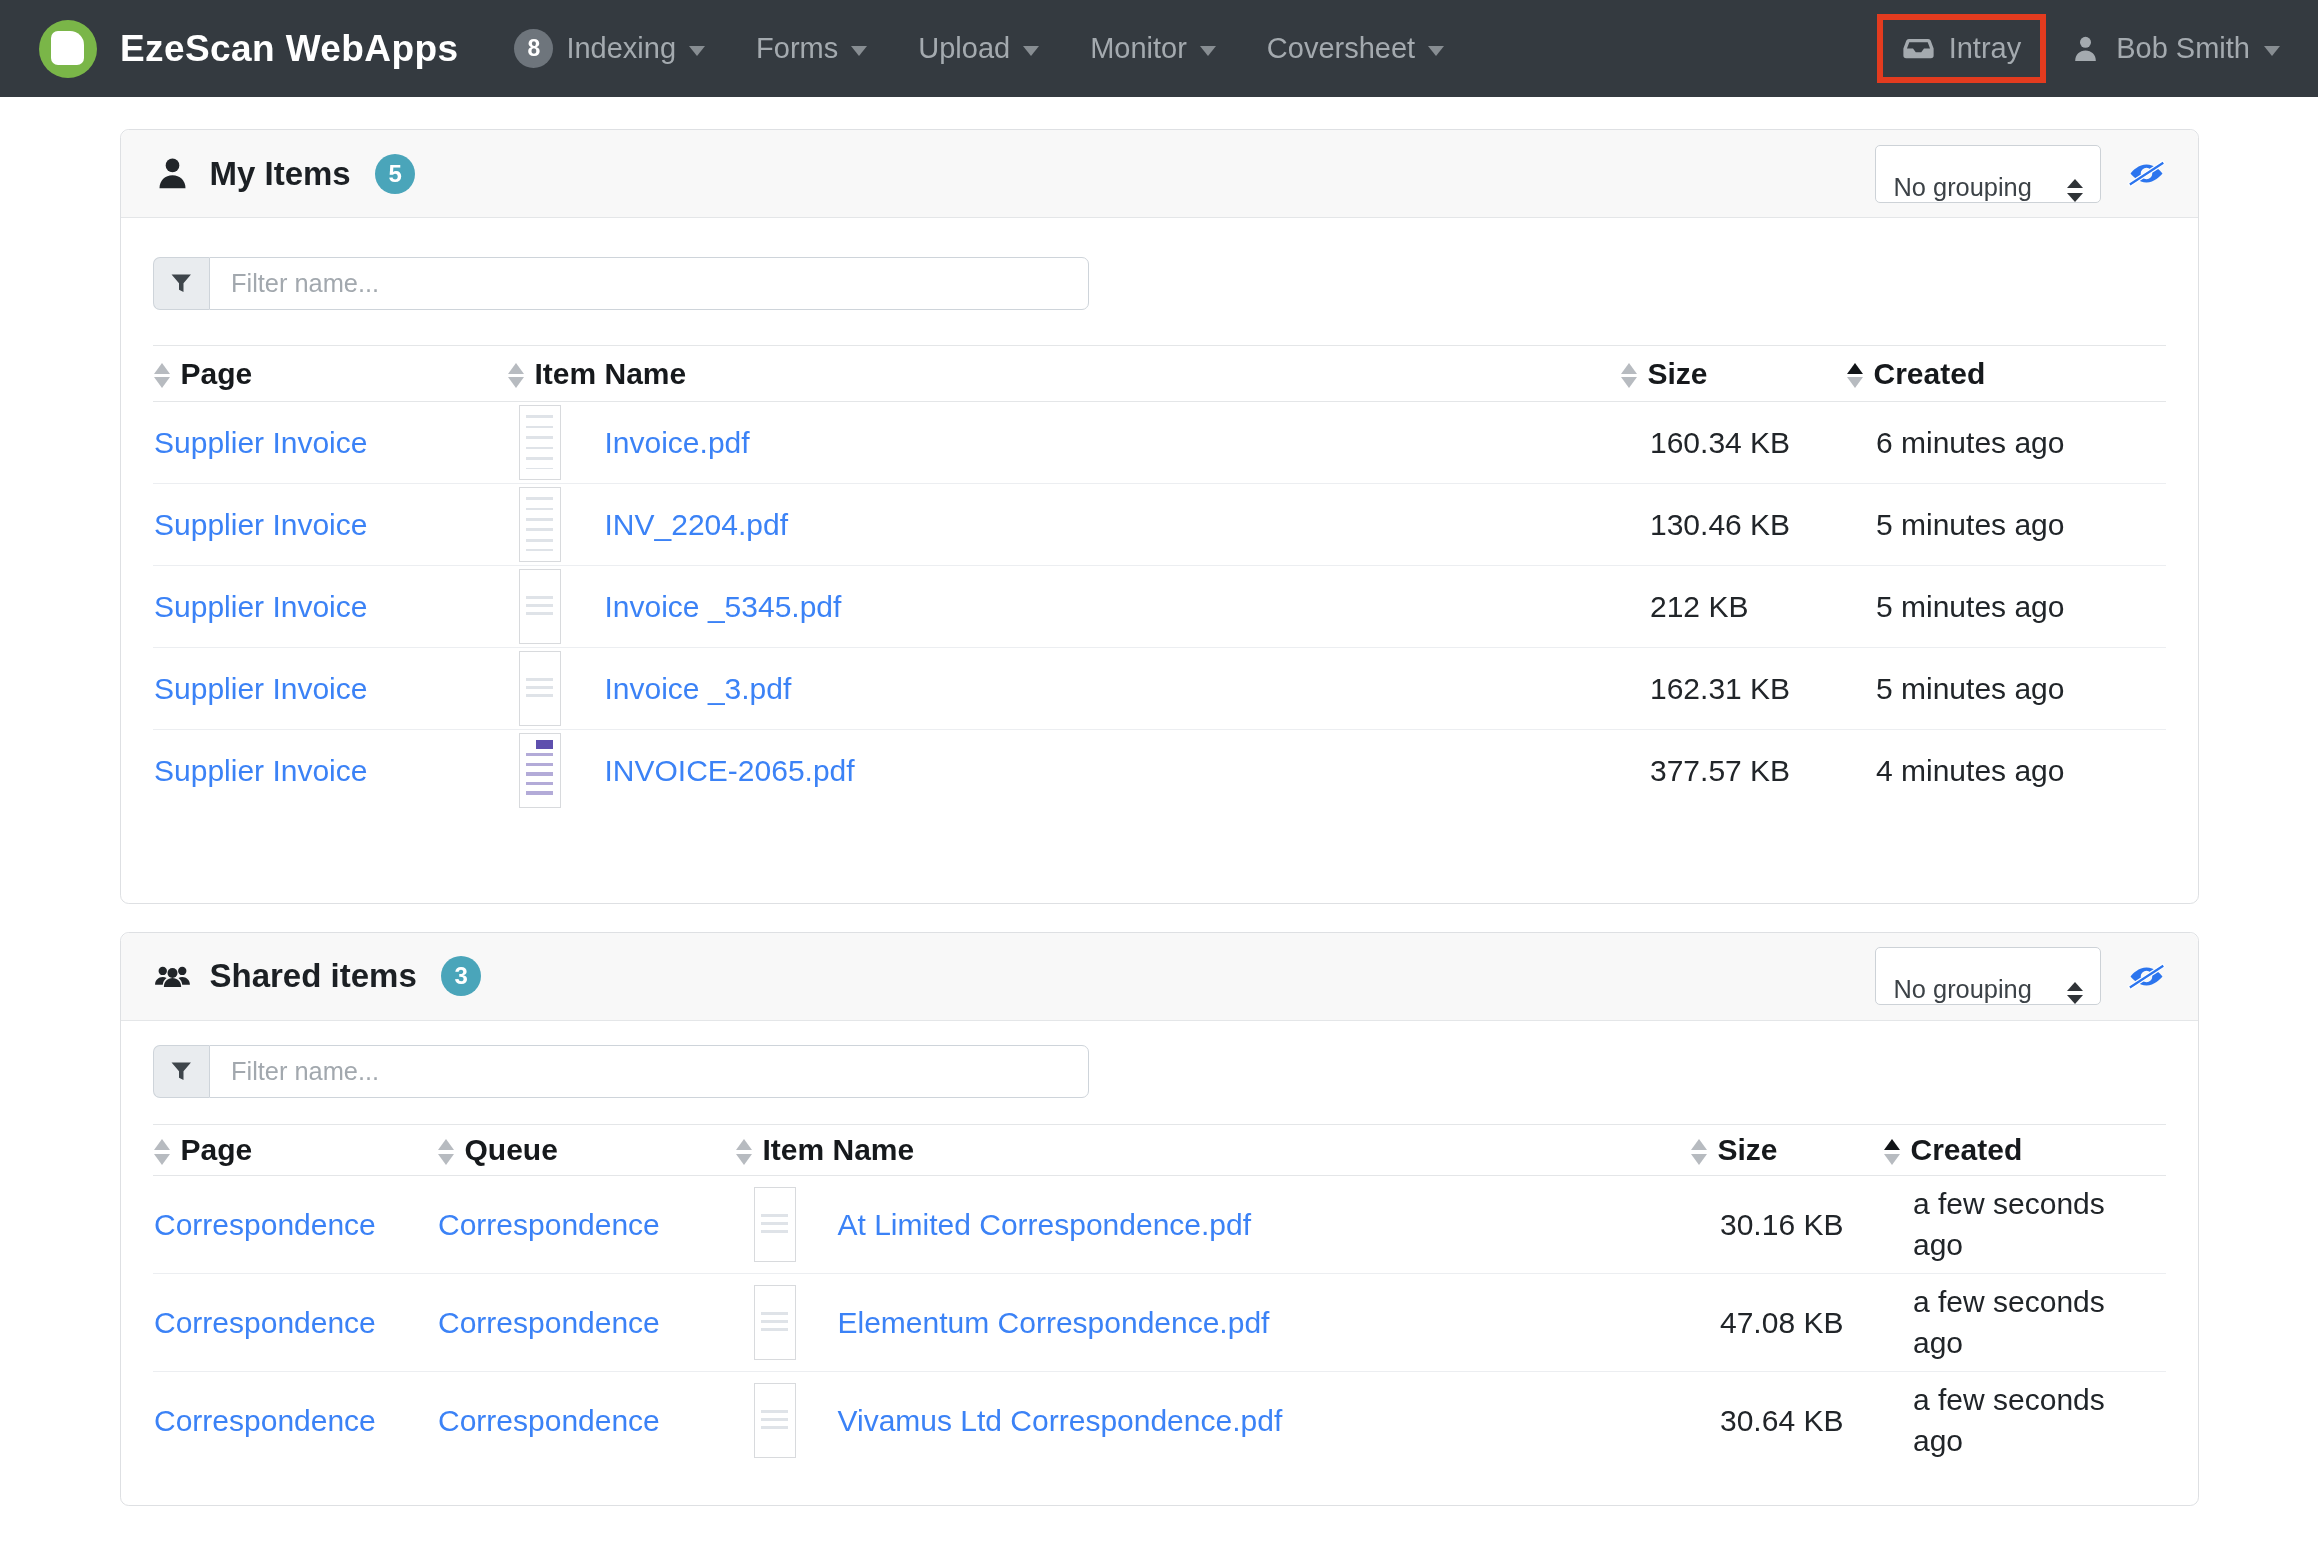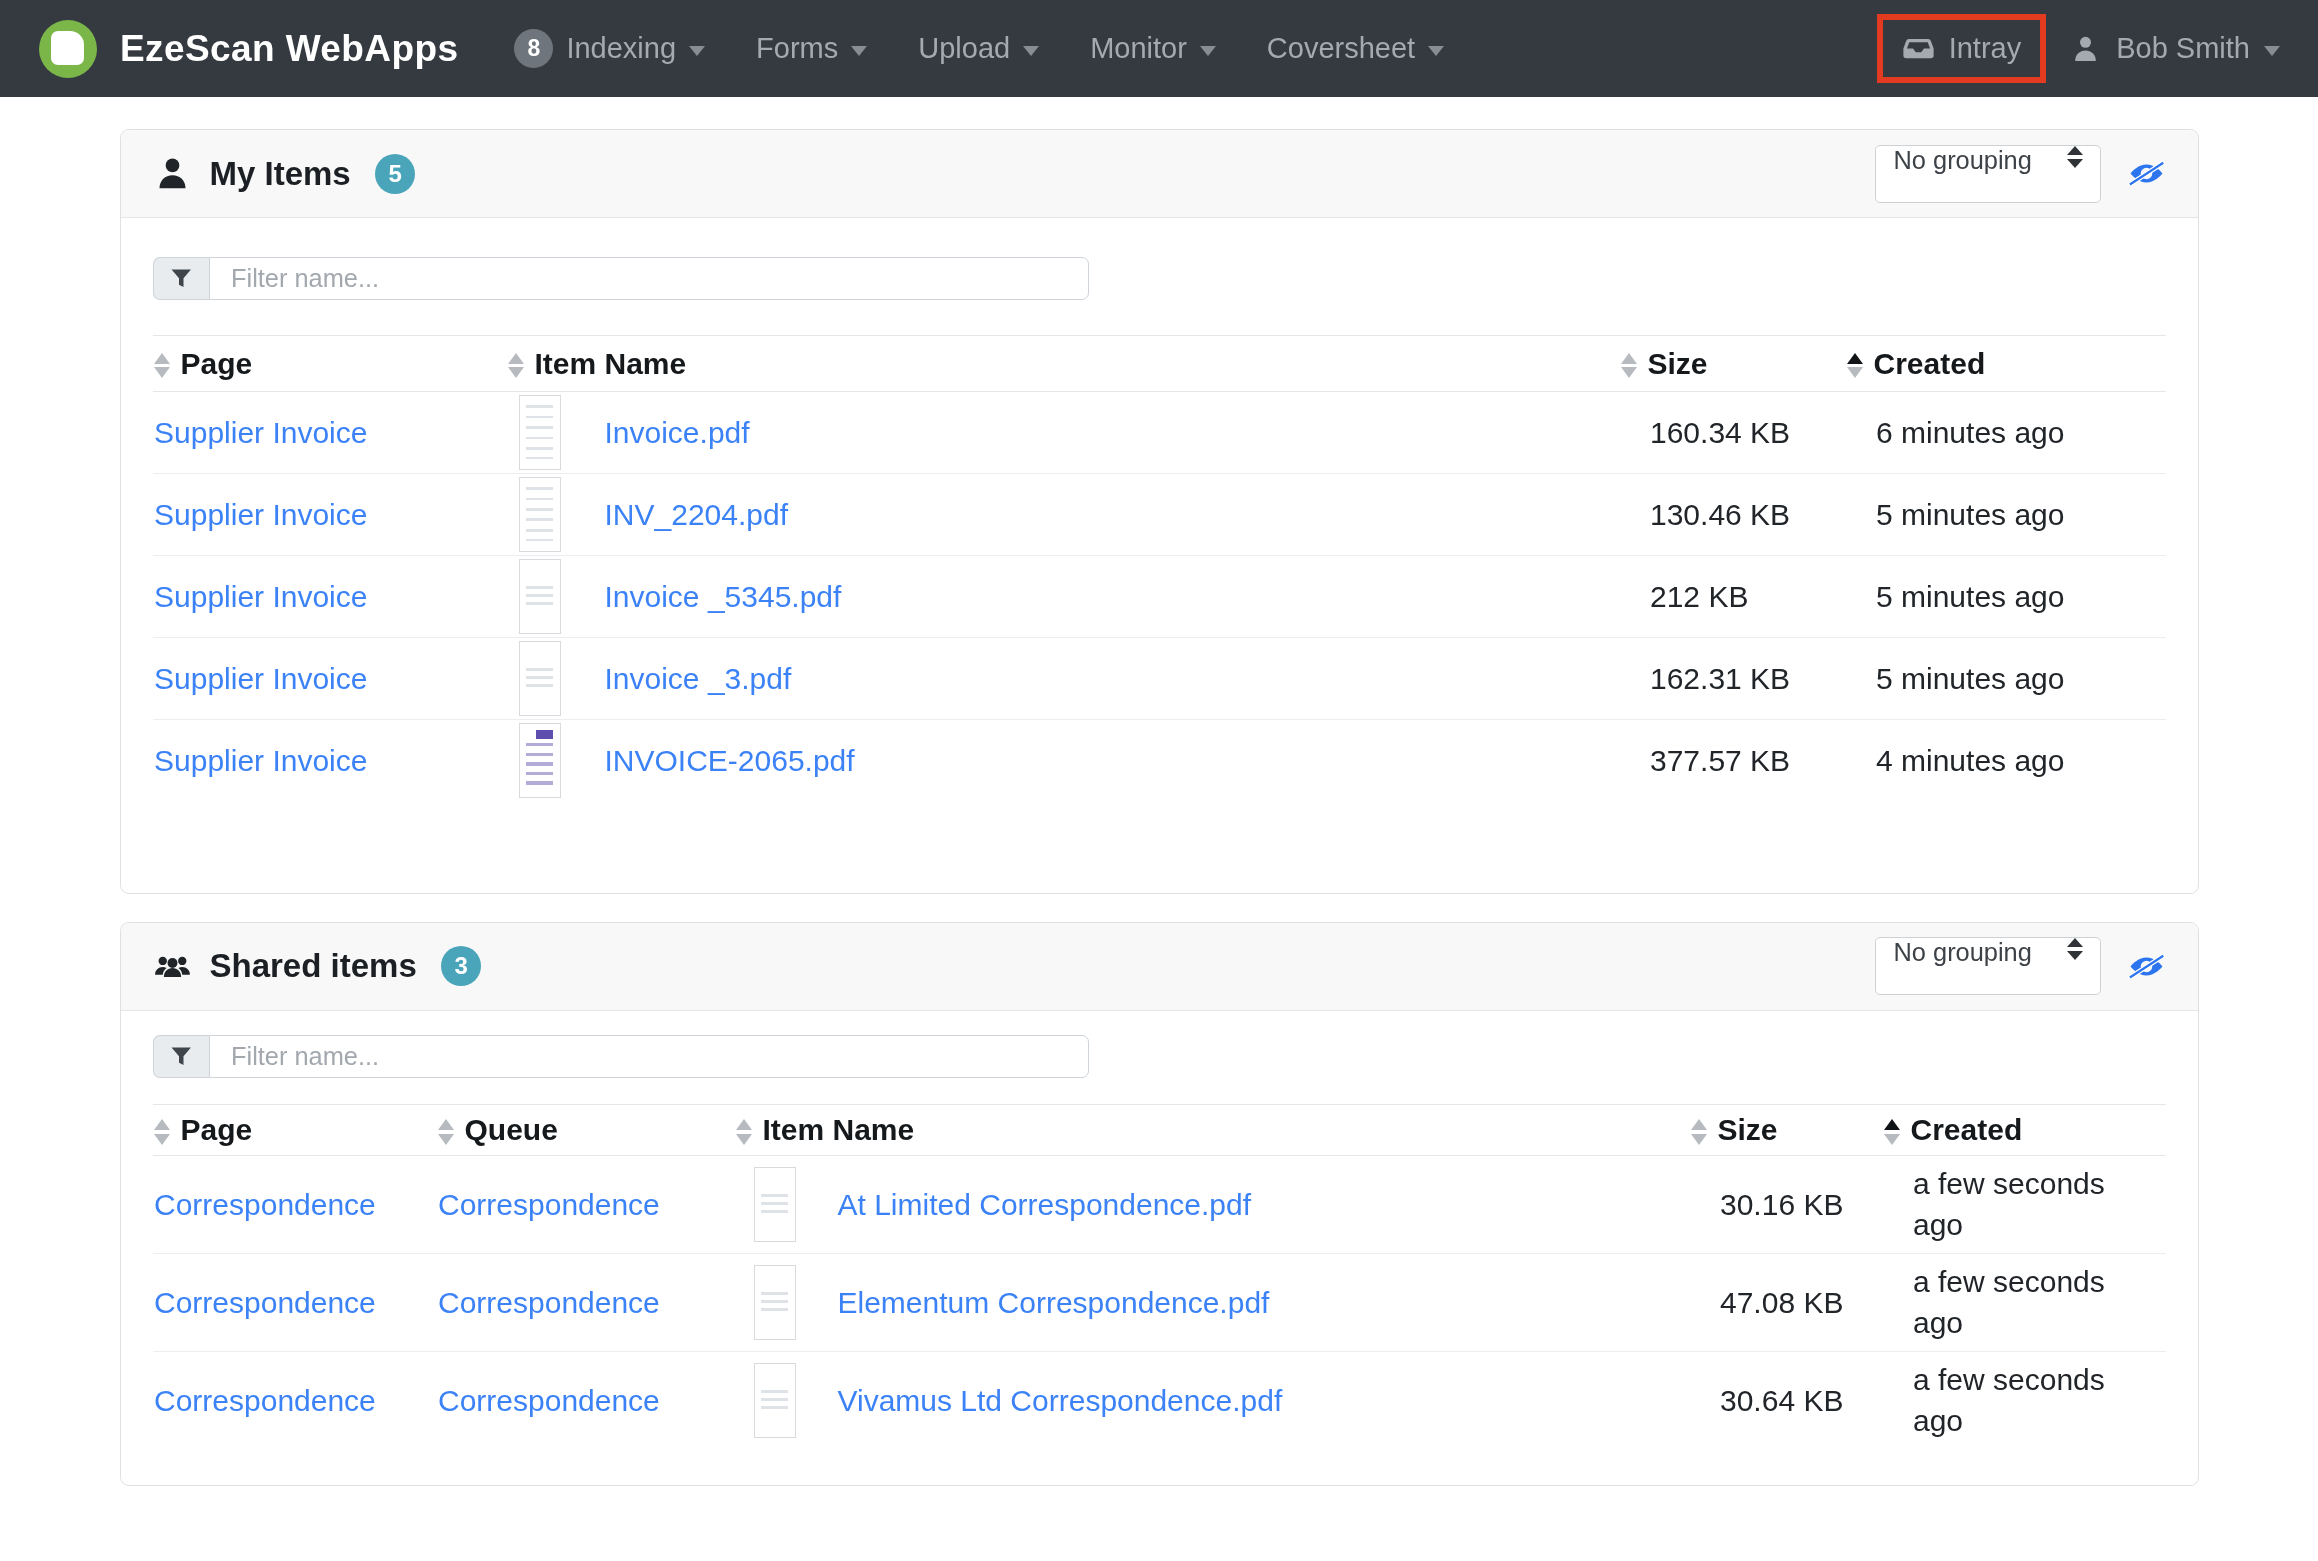--- a/index.html
+++ b/index.html
@@ -52,35 +52,35 @@
   }
   .panel-title { display:flex; align-items:center; gap:17.5px; font-size:33px; font-weight:700; color:#1c2024; }
   .title-ico { width:39px; height:39px; }
   .count-badge {
     min-width:40px; height:40px; padding:0 7px; border-radius:50%; background:#4aa5ba; color:#fff;
     font-size:24px; font-weight:700; display:flex; align-items:center; justify-content:center; margin-left:7px;
   }
   .header-right { margin-left:auto; display:flex; align-items:center; gap:26px; }
   .group-select {
     width:226px; height:58px; background:#fff; border:0.9px solid #cdd2d7; border-radius:5px;
-    display:flex; align-items:flex-start; justify-content:space-between; padding:0 17.5px;
+    display:flex; align-items:flex-end; justify-content:space-between; padding:0 17.5px;
     font-size:25.4px; color:#3c4247; cursor:pointer;
   }
   .updown { display:flex; flex-direction:column; gap:4.4px; }
   .updown i { width:0; height:0; border-left:8px solid transparent; border-right:8px solid transparent; }
   .updown .su { border-bottom:9.6px solid #2f3337; }
   .updown .sd { border-top:9.6px solid #2f3337; }
   .eye-btn { background:none; border:none; padding:0; cursor:pointer; line-height:0; }
   .eye-btn svg { width:39px; height:33px; }
 
   .panel-body-my { padding:39px 32px 91px; }
   .panel-body-shared { padding:24.5px 32px 35px; }
 
   
-  .filter { display:flex; height:43px; width:936px;border-radius:17px; }
+  .filter { display:flex; height:53px; width:936px;border-radius:17px; }
   .filter-my { margin-bottom:35px; }
   .filter-shared { margin-bottom:26px; }
   .filter-prepend {
     width:56px; background:#e9ecef; border:0.9px solid #ced4da; border-right:none;
     border-radius:7px 0 0 7px; display:flex; align-items:center; justify-content:center;
   }
   .filter-prepend svg { width:24.5px; height:24.5px; }
   .filter input {
     flex:1; border:0.9px solid #ced4da; border-radius:0 7px 7px 0; font-size:25.4px;
     padding:0 21px; color:#212529; outline:none; background:#fff;

